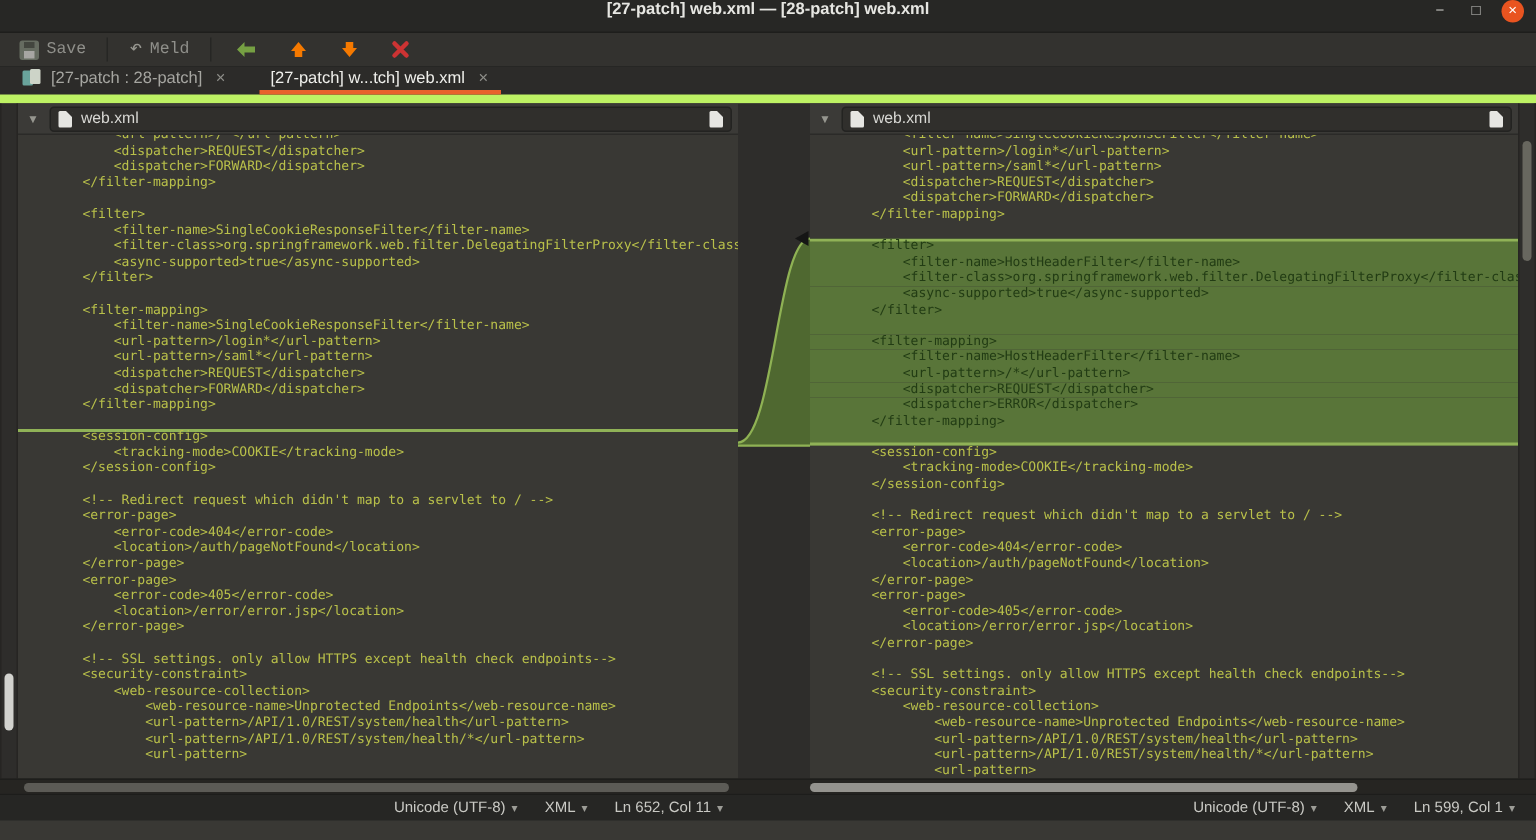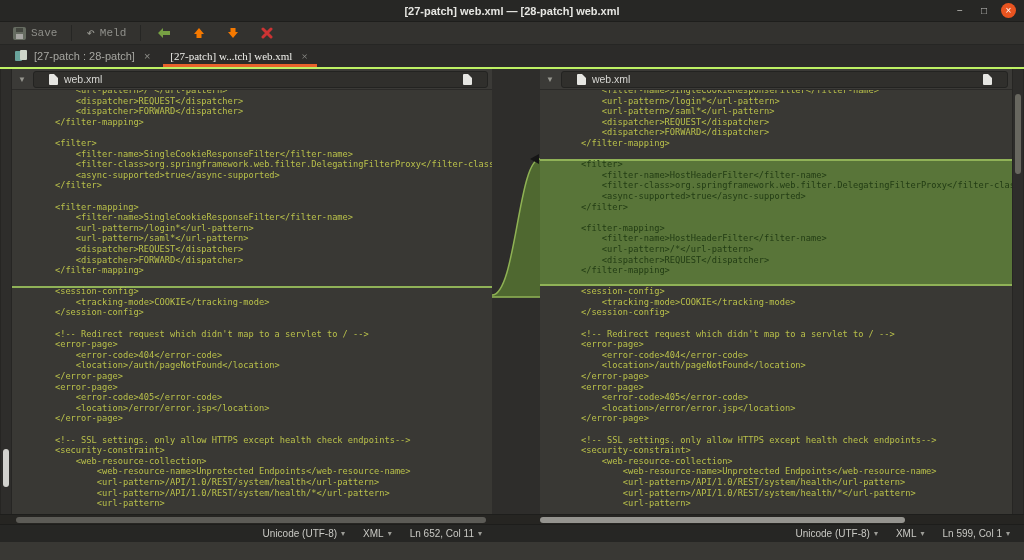--- a/index.html
+++ b/index.html
@@ -1,63 +1,63 @@
 <!DOCTYPE html>
 <html><head>
 <meta charset="utf-8">
 <style>
   html,body{margin:0;padding:0;width:1024px;height:560px;overflow:hidden;background:#1d1d1b;}
   *{box-sizing:border-box;}
   .app{width:1024px;height:560px;display:flex;flex-direction:column;font-family:"Liberation Sans",sans-serif;background:#393834;}
 
   
-  .titlebar{height:22px;background:#272725;position:relative;display:flex;align-items:center;flex:0 0 22px;border-bottom:1px solid #1e1e1c;}
+  .titlebar{height:22px;background:#272725;position:relative;display:flex;align-items:flex-start;flex:0 0 22px;border-bottom:1px solid #1e1e1c;}
   .titlebar .title{position:absolute;left:0;right:0;text-align:center;font-size:11px;font-weight:bold;color:#e6e6e2;}
   .win-controls{margin-left:auto;display:flex;align-items:center;gap:10px;padding-right:8px;position:relative;z-index:2;}
   .win-btn{width:14px;height:14px;display:flex;align-items:center;justify-content:center;color:#c4c4c0;font-size:10px;cursor:default;}
   .win-btn.close{width:15px;height:15px;border-radius:50%;background:#e95420;color:#fff;font-size:10px;line-height:15px;}
 
   
   .menubar{height:18px;background:#272725;display:flex;align-items:center;padding-left:6px;flex:0 0 18px;}
   .menu-item{padding:0 8px;font-size:11px;color:#d8d8d4;}
 
   
   .toolbar{height:23px;background:#33322f;display:flex;align-items:center;padding-left:6px;gap:4px;flex:0 0 23px;border-bottom:1px solid #262624;}
   .tbtn{display:flex;align-items:center;gap:5px;padding:2px 7px;font-size:11px;color:#8f8f8a;border-radius:2px;font-family:Liberation Mono, monospace;}
   .tbtn.icon-only{padding:2px 9px;}
   .floppy{width:13px;height:13px;background:#7c8577;border-radius:2px;position:relative;opacity:.7;}
   .floppy::before{content:'';position:absolute;top:1px;left:3px;right:3px;height:4px;background:#4a4f46;}
   .floppy::after{content:'';position:absolute;bottom:1px;left:3px;right:3px;height:5px;background:#d8d8d4;}
   .undo-glyph{font-size:14px;color:#96968f;line-height:12px;}
   .tsep{width:1px;height:16px;background:#262624;margin:0 3px;}
 
   
-  .tabbar{height:24px;background:#2c2b29;display:flex;align-items:flex-end;padding-left:6px;gap:0;flex:0 0 24px;border-bottom:2px solid #bef264;}
+  .tabbar{height:24px;background:#2c2b29;display:flex;align-items:flex-end;padding-left:6px;gap:10px;flex:0 0 24px;border-bottom:6px solid #bef264;}
   .tab{height:23px;display:flex;align-items:center;gap:7px;padding:0 9px;font-size:11px;color:#a6a6a1;position:relative;}
-  .tab.active{color:#f0f0ec;font-family:Liberation Serif, serif;}
+  .tab.active{color:#f0f0ec;}
   .tab.active::after{content:'';position:absolute;left:2px;right:2px;bottom:0;height:3px;background:#e8622b;}
   .tab-close{color:#8f8f8a;font-size:11px;padding:0 2px;}
   .diff-icon{width:12px;height:11px;position:relative;}
   .diff-icon::before{content:'';position:absolute;left:0;top:1px;width:7px;height:10px;background:#69a39b;border-radius:1px;}
   .diff-icon::after{content:'';position:absolute;right:0;top:0;width:7px;height:10px;background:#cdd4c8;border-radius:1px;}
 
   
   .main{flex:0 0 445px;display:flex;position:relative;background:#393834;}
   .vscroll{width:12px;background:#2e2d2b;position:relative;flex:0 0 12px;border-left:1px solid #262523;border-right:1px solid #262523;}
   .vthumb{position:absolute;left:2px;right:2px;border-radius:3px;}
   .vthumb.left{top:380px;height:38px;background:#d2d2ce;}
   .vthumb.right{top:25px;height:80px;background:#68675f;}
 
   .pane{display:flex;flex-direction:column;background:#393834;overflow:hidden;}
   .pane.left{flex:0 0 480px;}
   .pane.right{flex:0 0 472px;}
 
   .pane-header{height:21px;background:#3b3a37;display:flex;align-items:center;gap:5px;padding:0 4px;border-bottom:1px solid #2b2a28;flex:0 0 21px;}
   .header-arrow{color:#96968f;font-size:8px;padding:0 2px;}
-  .file-entry{flex:1;height:17px;background:#302f2c;border:1px solid #232321;border-radius:3px;display:flex;align-items:center;gap:6px;padding:0 15px;font-size:10.5px;color:#d8d8d4;}
+  .file-entry{flex:1;height:17px;background:#302f2c;border:1px solid #232321;border-radius:3px;display:flex;align-items:center;gap:6px;padding:0 5px;font-size:10.5px;color:#d8d8d4;}
   .doc-icon{width:9px;height:11px;background:#e6e6e2;border-radius:1px;position:relative;flex:0 0 9px;}
   .doc-icon::after{content:'';position:absolute;right:0;top:0;border:2px solid #302f2c;border-left-color:transparent;border-bottom-color:transparent;}
   .entry-end{margin-left:auto;display:flex;align-items:center;}
 
   .code{flex:1;overflow:hidden;position:relative;font-family:"DejaVu Sans Mono",monospace;font-size:8.7px;color:#b9c04a;}
   .code-lines{margin-top:-5px;}
   .code-line{height:10.6px;line-height:10.6px;white-space:pre;padding-left:22px;}
   .pane.right .code-line{padding-left:20px;}
   .code-line.chunk{background:#597539;color:#223c14;}
   .code-line.chunk-first{box-shadow:inset 0 2px 0 #90b257;}
@@ -238,20 +238,21 @@
             <div class="code-line chunk chunk-first">    &lt;filter&gt;</div>
             <div class="code-line chunk">        &lt;filter-name&gt;HostHeaderFilter&lt;/filter-name&gt;</div>
             <div class="code-line chunk">        &lt;filter-class&gt;org.springframework.web.filter.DelegatingFilterProxy&lt;/filter-class&gt;</div>
             <div class="code-line chunk">        &lt;async-supported&gt;true&lt;/async-supported&gt;</div>
             <div class="code-line chunk">    &lt;/filter&gt;</div>
             <div class="code-line chunk">&nbsp;</div>
             <div class="code-line chunk">    &lt;filter-mapping&gt;</div>
             <div class="code-line chunk">        &lt;filter-name&gt;HostHeaderFilter&lt;/filter-name&gt;</div>
             <div class="code-line chunk">        &lt;url-pattern&gt;/*&lt;/url-pattern&gt;</div>
             <div class="code-line chunk">        &lt;dispatcher&gt;REQUEST&lt;/dispatcher&gt;</div>
+            <div class="code-line chunk">        &lt;dispatcher&gt;ERROR&lt;/dispatcher&gt;</div>
             <div class="code-line chunk">    &lt;/filter-mapping&gt;</div>
             <div class="code-line chunk chunk-last">&nbsp;</div>
             <div class="code-line">    &lt;session-config&gt;</div>
             <div class="code-line">        &lt;tracking-mode&gt;COOKIE&lt;/tracking-mode&gt;</div>
             <div class="code-line">    &lt;/session-config&gt;</div>
             <div class="code-line">&nbsp;</div>
             <div class="code-line">    &lt;!-- Redirect request which didn't map to a servlet to / --&gt;</div>
             <div class="code-line">    &lt;error-page&gt;</div>
             <div class="code-line">        &lt;error-code&gt;404&lt;/error-code&gt;</div>
             <div class="code-line">        &lt;location&gt;/auth/pageNotFound&lt;/location&gt;</div>

